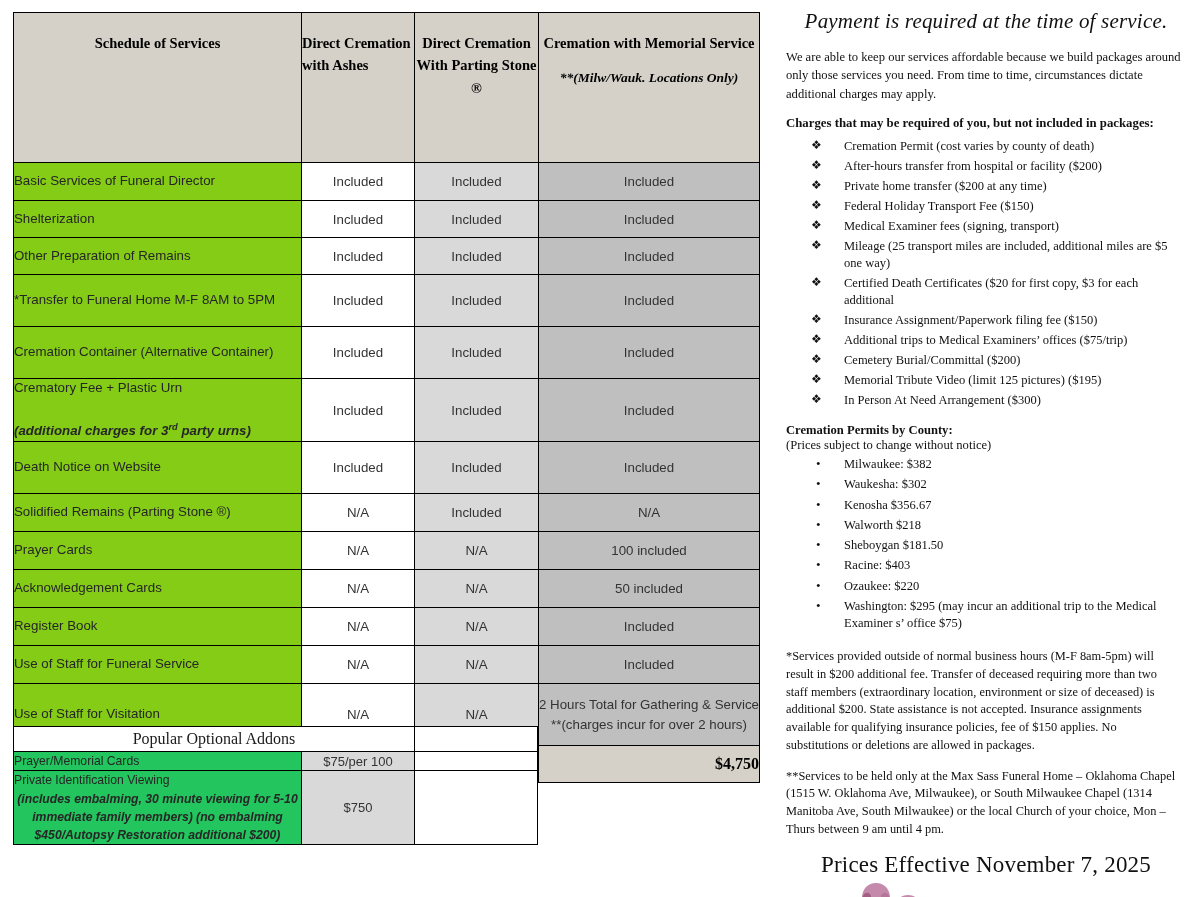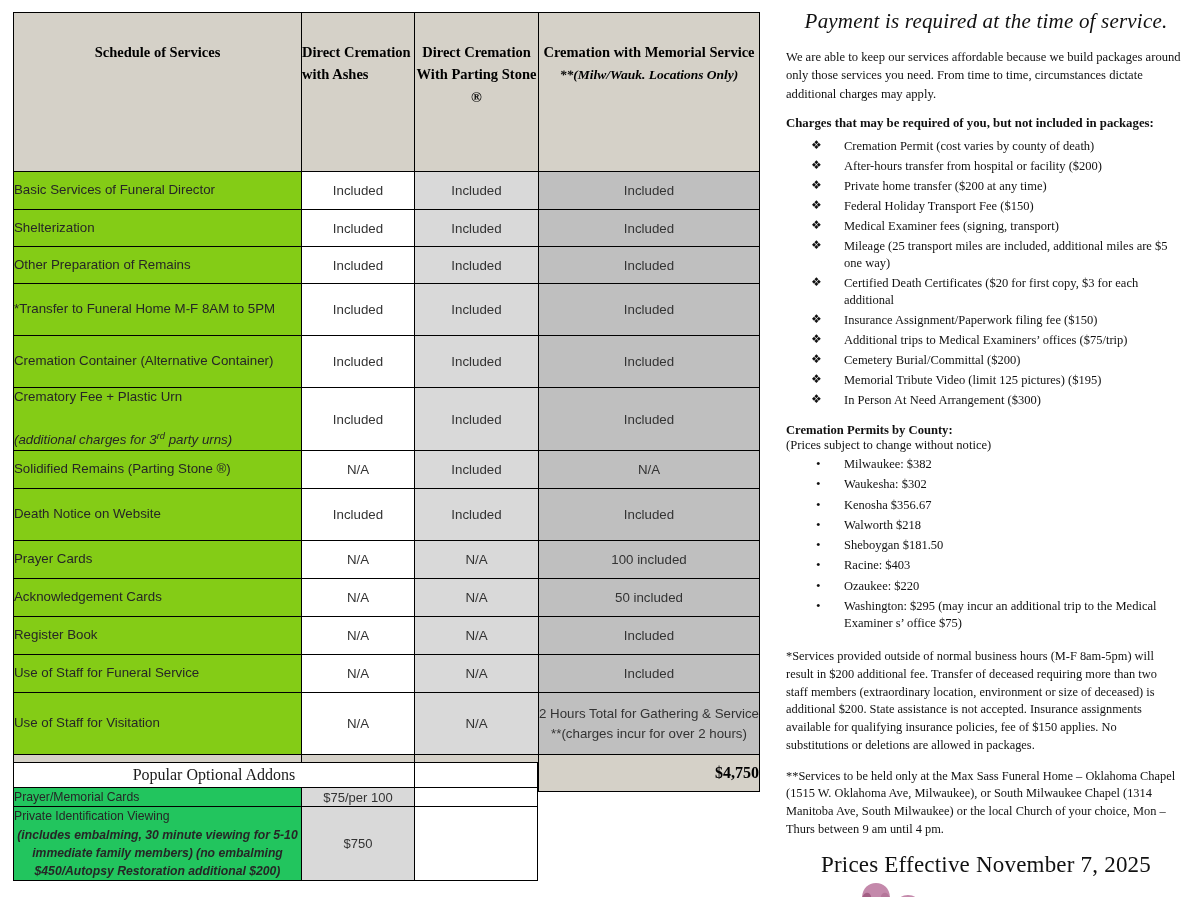--- a/index.html
+++ b/index.html
@@ -29,51 +29,51 @@
 
   
   tr.hdr td{
     background:#d5d1c8;
     height:130px;
     font-family:"Liberation Serif",serif;
     font-weight:bold;
     font-size:14.5px;
     color:#000;
     vertical-align:top;
-    padding-top:28px;
+    padding-top:19px;
     line-height:1.55;
   }
   td.h1{text-align:center;vertical-align:top;padding-top:16px;}
   td.h2{text-align:left;padding-left:5px;}
   td.h3{text-align:center;}
   td.h4{text-align:center;padding-left:6px;padding-right:6px;}
-  td.h4 .sub{font-style:italic;font-weight:bold;font-size:13.5px;display:block;margin-top:2px;}
+  td.h4 .sub{font-style:italic;font-weight:bold;font-size:13.5px;display:block;margin-top:14px;}
 
   
   td.svc{
     padding:6px 4px 6px 6px;
     font-size:13.3px;
     line-height:1.42;
     color:#262626;
     background:#84cc16;
     text-align:left;
   }
-  td.svc .it{font-style:italic;font-weight:normal;display:block;margin-top:23px;}
+  td.svc .it{font-style:italic;font-weight:bold;display:block;margin-top:23px;}
   td.v1{background:#ffffff;text-align:center;font-size:13.3px;color:#333;}
   td.v2{background:#d9d9d9;text-align:center;font-size:13.3px;color:#333;}
   td.v3{background:#bfbfbf;text-align:center;font-size:13.3px;color:#333;}
   td.v3 .multi{display:block;line-height:1.45;padding:4px 0;text-align:center;}
 
   
   tr.price td{background:#d5d1c8;height:36px;font-family:"Liberation Serif",serif;
     font-weight:bold;font-size:16px;color:#000;text-align:right;}
   tr.price td.lbl{text-align:left;padding-left:7px;}
 
   
-  .addons{position:absolute;left:13px;top:762px;width:524px;}
+  .addons{position:absolute;left:13px;top:726px;width:524px;}
   table.add{border-collapse:collapse;width:524px;table-layout:fixed;}
   table.add td{border:1px solid #000;padding:0;vertical-align:middle;}
   col.a1{width:288px;}col.a2{width:113px;}col.a3{width:123px;}
   tr.addhdr td{background:#ffffff;text-align:center;
     font-family:"Liberation Serif",serif;font-size:16px;color:#1a1a1a;height:24px;}
   td.addname{background:#22c55e;font-size:12.2px;padding:5px 6px;line-height:1.5;color:#262626;}
   td.addname .il{font-style:italic;font-weight:bold;display:block;text-align:center;}
   td.addval{background:#d9d9d9;text-align:center;font-size:13px;color:#333;}
   td.addblank{background:#ffffff;}
 
@@ -156,31 +156,31 @@
             <td class="v1">Included</td>
             <td class="v2">Included</td>
             <td class="v3">Included</td>
           </tr>
           <tr style="height: 56px;">
             <td class="svc"><span>Crematory Fee + Plastic Urn</span><span class="it">(additional charges for 3<sup style="font-size:.7em">rd</sup> party urns)</span></td>
             <td class="v1">Included</td>
             <td class="v2">Included</td>
             <td class="v3">Included</td>
           </tr>
-          <tr style="height: 38px;">
-            <td class="svc"><span>Solidified Remains (Parting Stone ®)</span></td>
-            <td class="v1">N/A</td>
-            <td class="v2">Included</td>
-            <td class="v3">N/A</td>
-          </tr>
           <tr style="height: 52px;">
             <td class="svc"><span>Death Notice on Website</span></td>
             <td class="v1">Included</td>
             <td class="v2">Included</td>
             <td class="v3">Included</td>
+          </tr>
+          <tr style="height: 38px;">
+            <td class="svc"><span>Solidified Remains (Parting Stone ®)</span></td>
+            <td class="v1">N/A</td>
+            <td class="v2">Included</td>
+            <td class="v3">N/A</td>
           </tr>
           <tr style="height: 38px;">
             <td class="svc"><span>Prayer Cards</span></td>
             <td class="v1">N/A</td>
             <td class="v2">N/A</td>
             <td class="v3">100 included</td>
           </tr>
           <tr style="height: 38px;">
             <td class="svc"><span>Acknowledgement Cards</span></td>
             <td class="v1">N/A</td>

